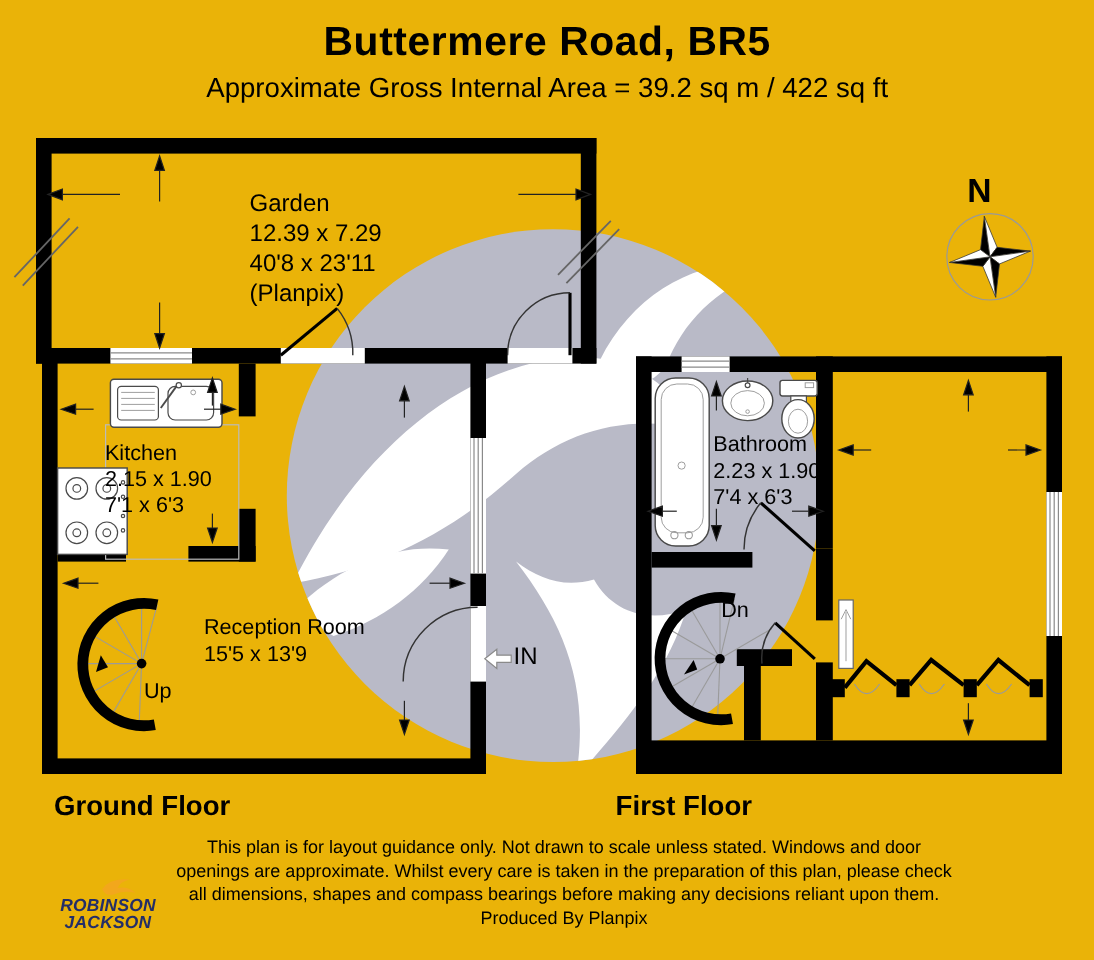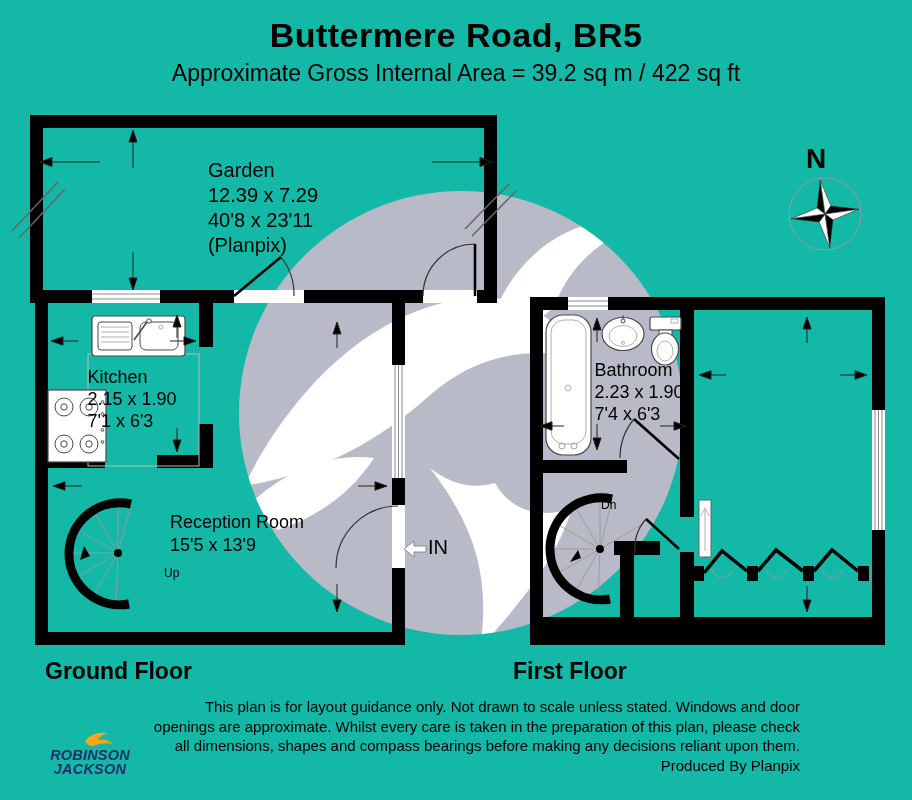--- a/index.html
+++ b/index.html
@@ -1,36 +1,36 @@
 <!DOCTYPE html>
 <html><head>
 <meta charset="utf-8">
 <style>
   html,body{margin:0;padding:0;background:#fff;}
-  .stage{position:relative;width:912px;height:800px;background:#14b8a6;overflow:hidden;
+  .stage{position:relative;width:912px;height:800px;background:#eab308;overflow:hidden;
          font-family:"Liberation Sans",sans-serif;color:#000;}
   svg.plan{position:absolute;left:0;top:0;}
   .title{position:absolute;top:16px;left:0;width:100%;text-align:center;
          font-size:34px;font-weight:bold;letter-spacing:.5px;}
   .subtitle{position:absolute;top:60px;left:0;width:100%;text-align:center;font-size:23px;}
   .room-label{position:absolute;transform:translateX(-50%);text-align:left;white-space:nowrap;}
   .garden-label{left:263px;top:158px;font-size:20px;line-height:25px;}
   .kitchen-label{left:132px;top:366px;font-size:18px;line-height:22px;}
   .reception-label{left:217px;top:511px;font-size:18px;line-height:23px;margin-left:20px;}
   .bathroom-label{left:639px;top:359px;font-size:18px;line-height:22px;}
   .bedroom-label{left:784px;top:416px;font-size:18px;line-height:23px;}
-  .small-note{position:absolute;font-size:12px;}
+  .small-note{position:absolute;font-size:18px;}
   .up-label{left:120px;top:566px;}
   .dn-label{left:601px;top:498px;}
   .in-label{position:absolute;left:428px;top:536px;font-size:20px;}
   .north-label{position:absolute;left:806px;top:143px;font-size:28px;font-weight:bold;}
   .floor-label{position:absolute;font-size:23px;font-weight:bold;}
   .ground-floor-label{left:45px;top:658px;}
   .first-floor-label{left:513px;top:658px;}
-  .footer{position:absolute;left:140px;top:697px;width:660px;text-align:right;
+  .footer{position:absolute;left:140px;top:697px;width:660px;text-align:center;
           font-size:15px;line-height:19.5px;}
   .logo{position:absolute;left:40px;top:730px;width:100px;text-align:center;
         color:#242e68;font-weight:bold;font-style:italic;font-size:14.5px;line-height:13.5px;
         letter-spacing:.2px;}
   .logo-bird{display:block;margin:0 auto 1px 44px;}
 </style>
 </head>
 <body>
 
 <div class="stage">
@@ -321,21 +321,21 @@
     <div>15'5 x 13'9</div>
   </div>
 
   <div class="room-label bathroom-label">
     <div>Bathroom</div>
     <div>2.23 x 1.90</div>
     <div>7'4 x 6'3</div>
   </div>
 
 
-  <div class="small-note up-label" style="position:absolute;margin-left:44px;">Up</div>
+  <div class="small-note up-label" style="position:absolute;">Up</div>
   <div class="small-note dn-label" style="position:absolute;">Dn</div>
   <div class="in-label">IN</div>
   <div class="north-label">N</div>
 
   <div class="floor-label first-floor-label">First Floor</div>
   <div class="floor-label ground-floor-label">Ground Floor</div>
 
   <div class="footer">
     <div>This plan is for layout guidance only. Not drawn to scale unless stated. Windows and door openings are approximate. Whilst every care is taken in the preparation of this plan, please check all dimensions, shapes and compass bearings before making any decisions reliant upon them.</div>
     <div>Produced By Planpix</div>

